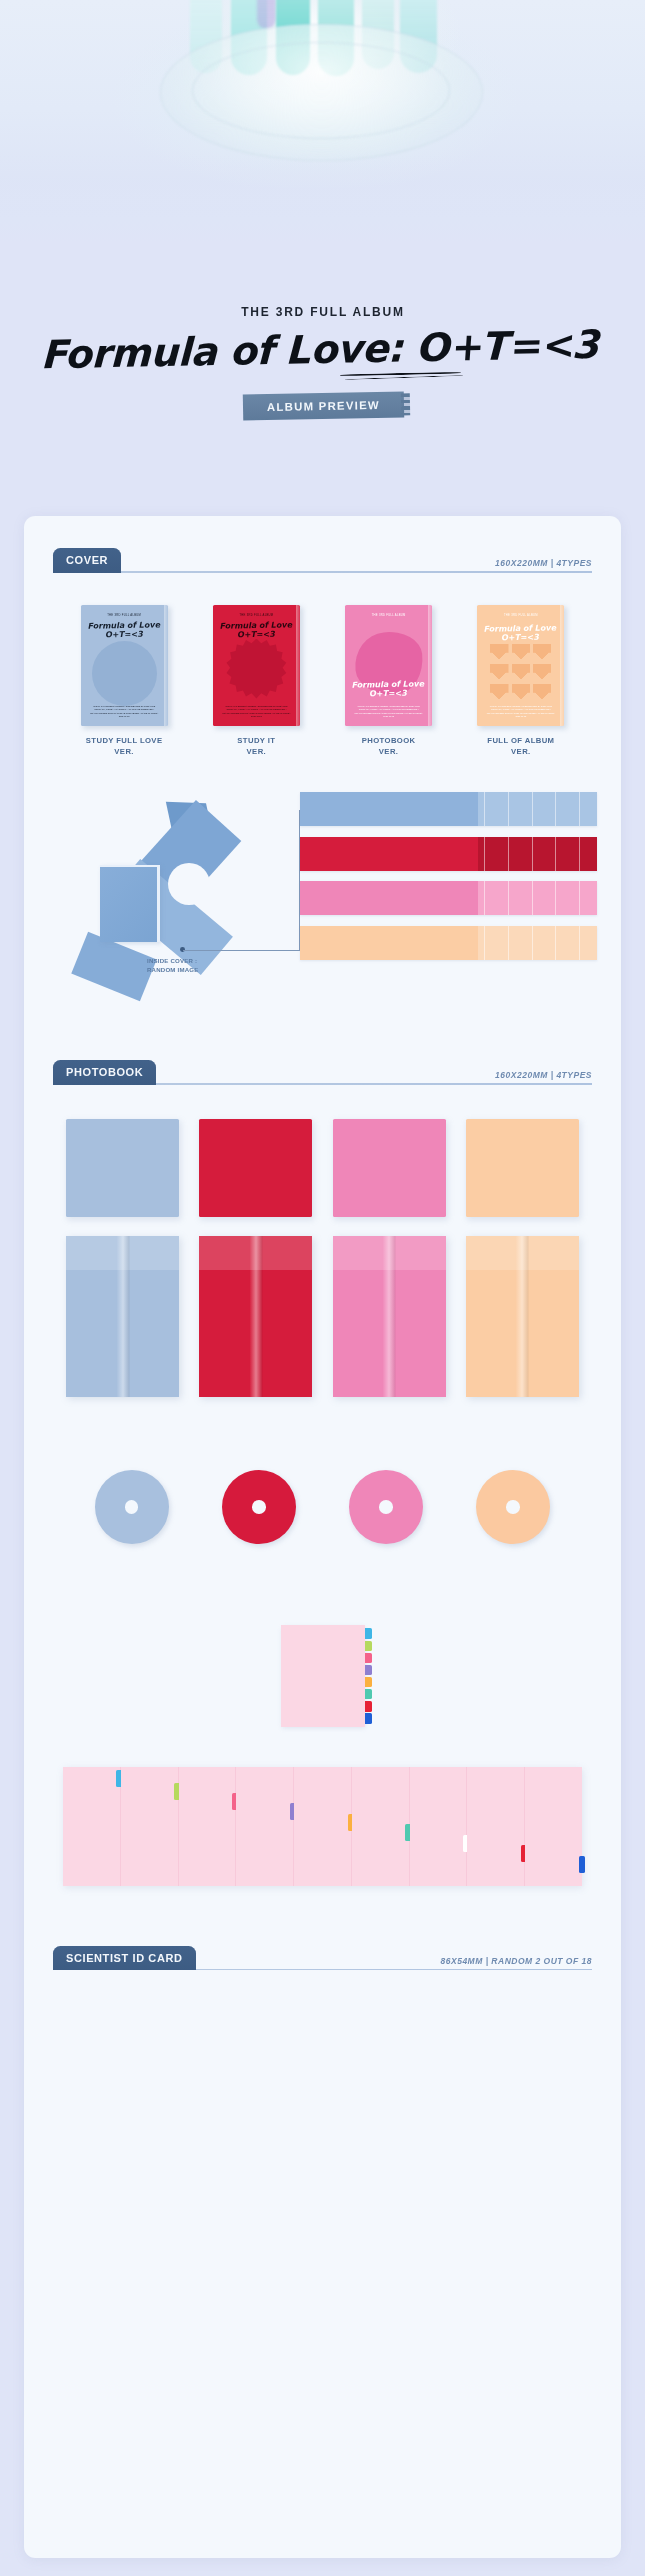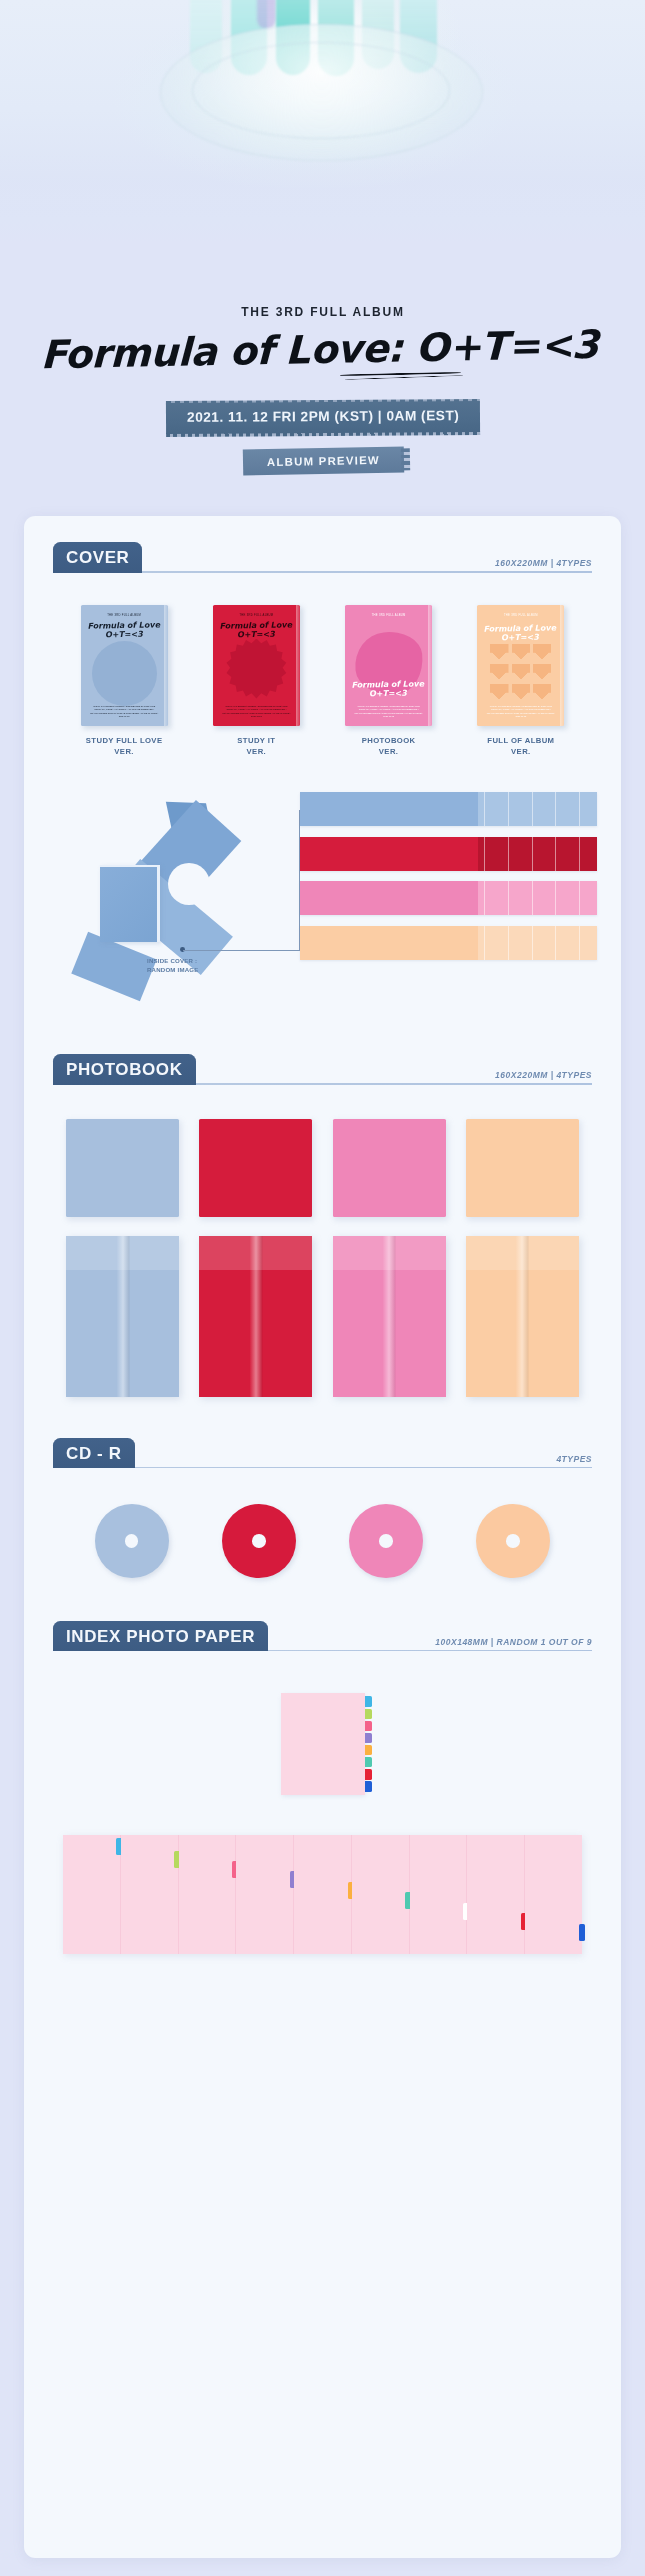--- a/index.html
+++ b/index.html
@@ -148,21 +148,21 @@
   .section-head {
     position: relative;
     height: 34px;
     margin: 0 29px;
     display: flex;
     align-items: flex-end;
   }
   .sec-chip {
     background: linear-gradient(180deg, #42628a 0%, #3d5c83 100%);
     color: #f3f7fc;
-    font-size: 17px; font-weight: 700; letter-spacing: 0.6px;
+    font-size: 11px; font-weight: 700; letter-spacing: 0.6px;
     padding: 7.3px 13px 6.5px 13px;
     border-radius: 7.3px 7.3px 0 0;
     line-height: 1;
     white-space: nowrap;
   }
   .sec-rule {
     flex: 1;
     height: 1.6px;
     background: linear-gradient(90deg, #b6c9e2 0%, #aec3e0 100%);
     margin-bottom: 0;
@@ -372,23 +372,20 @@
   <div class="petri-inner"></div>
   <div class="hero-fade"></div>
 </div>
 
 <div class="title-area">
   <div class="pre-title">THE 3RD FULL ALBUM</div>
   <div class="album-title">Formula of Love: O+T=&lt;3</div>
   <div class="title-underline"></div>
   <div class="title-underline second"></div>
   <div>
-    <div class="date-banner">2021. 11. 12 FRI 2PM (KST) | 0AM (EST)</div>
-  </div>
-  <div>
     <div class="preview-tag">ALBUM PREVIEW</div>
   </div>
 </div>
 
 <div class="card">
 
   <div style="height:22.6px"></div>
   <div class="section-head">
     <div class="sec-chip">COVER</div>
     <div class="sec-rule">
@@ -560,41 +557,29 @@
       <div class="topband"></div>
         <div class="spine"></div>
     </div>
     <div class="pb-open" style="background:#fbcda4">
       <div class="topband"></div>
         <div class="spine"></div>
     </div>
   </div>
 
   <div style="height:37px"></div>
-  <div class="section-head">
-    <div class="sec-chip">CD - R</div>
-    <div class="sec-rule">
-      <div class="sec-spec">4TYPES</div>
-    </div>
-  </div>
 
   <div class="cd-row">
     <div class="cd" style="background:#a8c0de"></div>
     <div class="cd" style="background:#d61a3c"></div>
     <div class="cd" style="background:#ef86b8"></div>
     <div class="cd" style="background:#fbc9a0"></div>
   </div>
 
   <div style="height:39px"></div>
-  <div class="section-head">
-    <div class="sec-chip">INDEX PHOTO PAPER</div>
-    <div class="sec-rule">
-      <div class="sec-spec">100X148MM | RANDOM 1 OUT OF 9</div>
-    </div>
-  </div>
 
   <div class="idx-single">
     <div class="tabcol">
       <span style="background:#3fb6e6"></span>
       <span style="background:#b6d95e"></span>
       <span style="background:#f4628a"></span>
       <span style="background:#8f7fd0"></span>
       <span style="background:#fbb040"></span>
       <span style="background:#4fc9b0"></span>
       <span style="background:#e62236"></span>
@@ -626,16 +611,22 @@
       </div>
     <div class="idx-card">
         <div class="tab" style="top:78px;background:#e62236"></div>
       </div>
     <div class="idx-card">
         <div class="tab" style="top:89px;background:#1f5fd6"></div>
       </div>
   </div>
 
   <div style="height:50px"></div>
+  <div class="section-head">
+    <div class="sec-chip">SCIENTIST ID CARD</div>
+    <div class="sec-rule">
+      <div class="sec-spec">86X54MM | RANDOM 2 OUT OF 18</div>
+    </div>
+  </div>
   <div class="id-area"></div>
 
 </div>
 
 
 </body></html>

